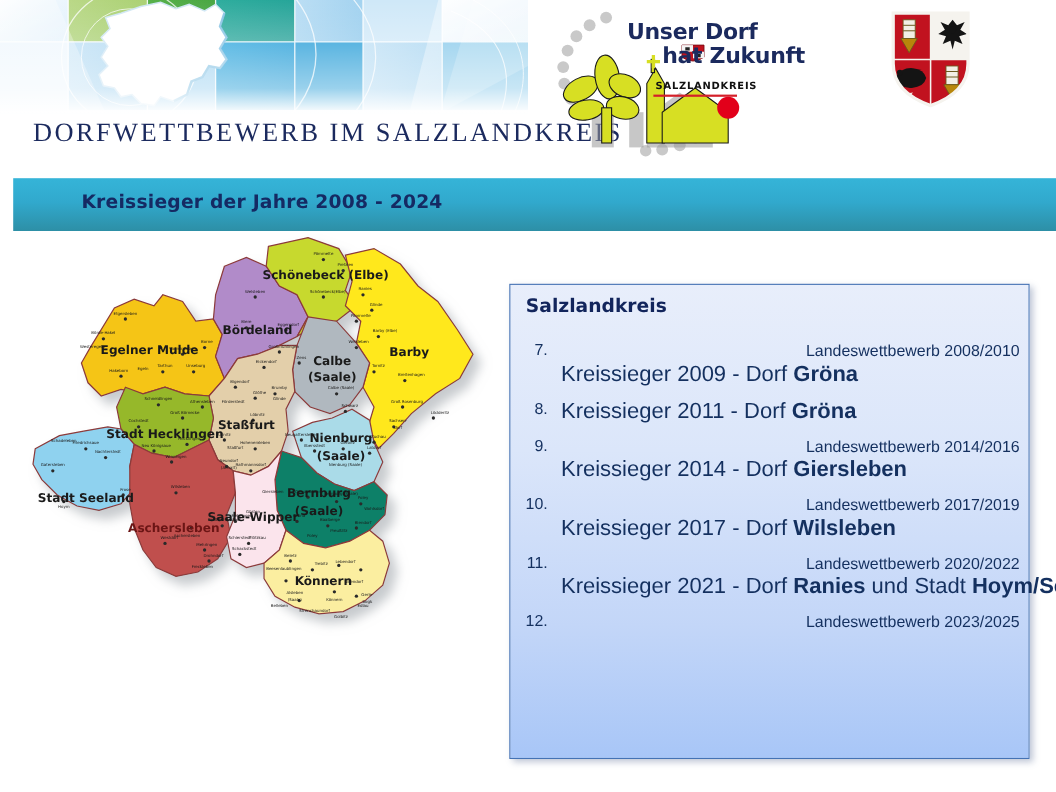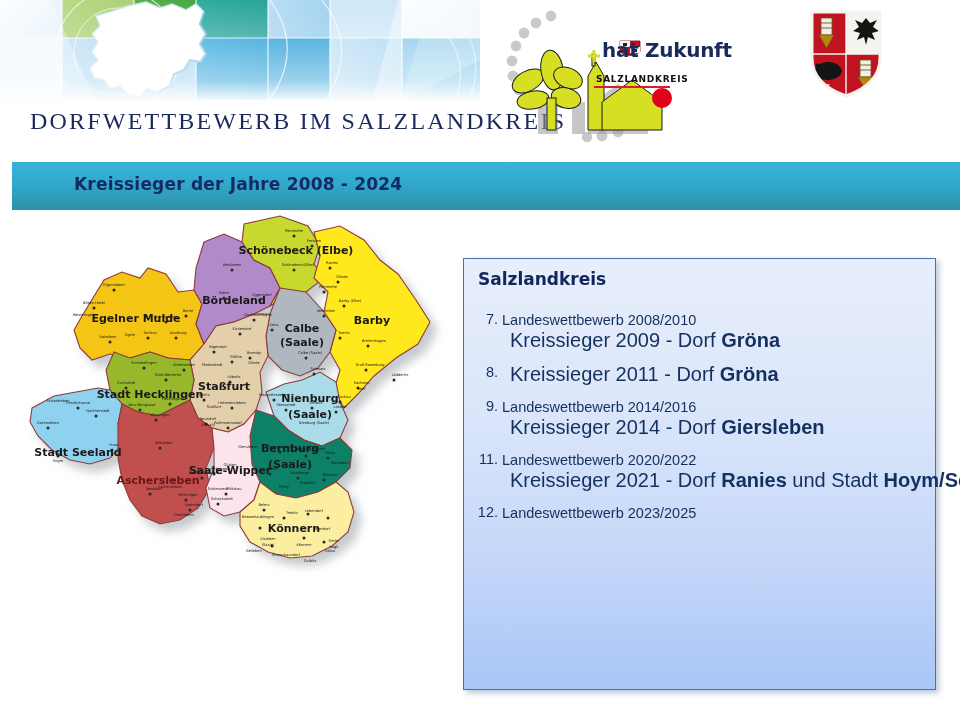--- a/index.html
+++ b/index.html
@@ -167,20 +167,21 @@
     left: 0; top: 0;
     width: 26px;
     text-align: right;
     font-size: 14.5px;
     color: #14305f;
   }
   .entry-line1 {
     font-size: 14.5px;
     line-height: 19px;
     white-space: nowrap;
+    text-align: right;
   }
   .entry-line2 {
     font-size: 20px;
     line-height: 20px;
     padding-left: 8px;
     white-space: nowrap;
   }
   .entry-line2 b { font-weight: bold; }
 </style>
 </head>
@@ -328,20 +329,21 @@
       </g>
 
       <g>
         <path d="M 128 35 L 148 35 L 148 46 Q 138 53 128 46 Z" fill="#c1121f" stroke="#7a0d14" stroke-width="0.8"></path>
         <rect x="128" y="35" width="10" height="6" fill="#f4f4f4"></rect>
         <rect x="138" y="41" width="10" height="6" fill="#f4f4f4"></rect>
         <path d="M 131 37 l 4 0 l 0 3 l -4 0 Z" fill="#222"></path>
         <path d="M 141 43 l 4 0 l 0 3 l -4 0 Z" fill="#222"></path>
       </g>
     </svg>
+    <div id="logo-line1">Unser Dorf</div>
     <div id="logo-line2">hat Zukunft</div>
     <div id="logo-salzlandkreis-text">SALZLANDKREIS</div>
     <div id="logo-salz-underline"></div>
     <div id="logo-red-dot"></div>
   </div>
 
   <div id="coat-of-arms">
     <svg viewBox="0 0 80 92" width="80" height="92">
       <defs>
         <clipPath id="shieldClip">
@@ -672,20 +674,25 @@
       <span class="entry-num">8.</span>
       <div class="entry-line2"><span>Kreissieger  2011  -  Dorf  </span><b>Gröna</b></div>
     </div>
 
     <div class="entry">
       <span class="entry-num">9.</span>
       <div class="entry-line1">Landeswettbewerb 2014/2016</div>
       <div class="entry-line2"><span>Kreissieger  2014  -  Dorf  </span><b>Giersleben</b></div>
     </div>
 
+    <div class="entry">
+      <span class="entry-num">10.</span>
+      <div class="entry-line1">Landeswettbewerb 2017/2019</div>
+      <div class="entry-line2"><span>Kreissieger 2017  -  Dorf  </span><b>Wilsleben</b></div>
+    </div>
 
     <div class="entry">
       <span class="entry-num">11.</span>
       <div class="entry-line1">Landeswettbewerb 2020/2022</div>
       <div class="entry-line2"><span>Kreissieger 2021  -  Dorf  </span><b>Ranies</b><span> und Stadt </span><b>Hoym/Seeland</b></div>
     </div>
 
     <div class="entry">
       <span class="entry-num">12.</span>
       <div class="entry-line1">Landeswettbewerb 2023/2025</div>

